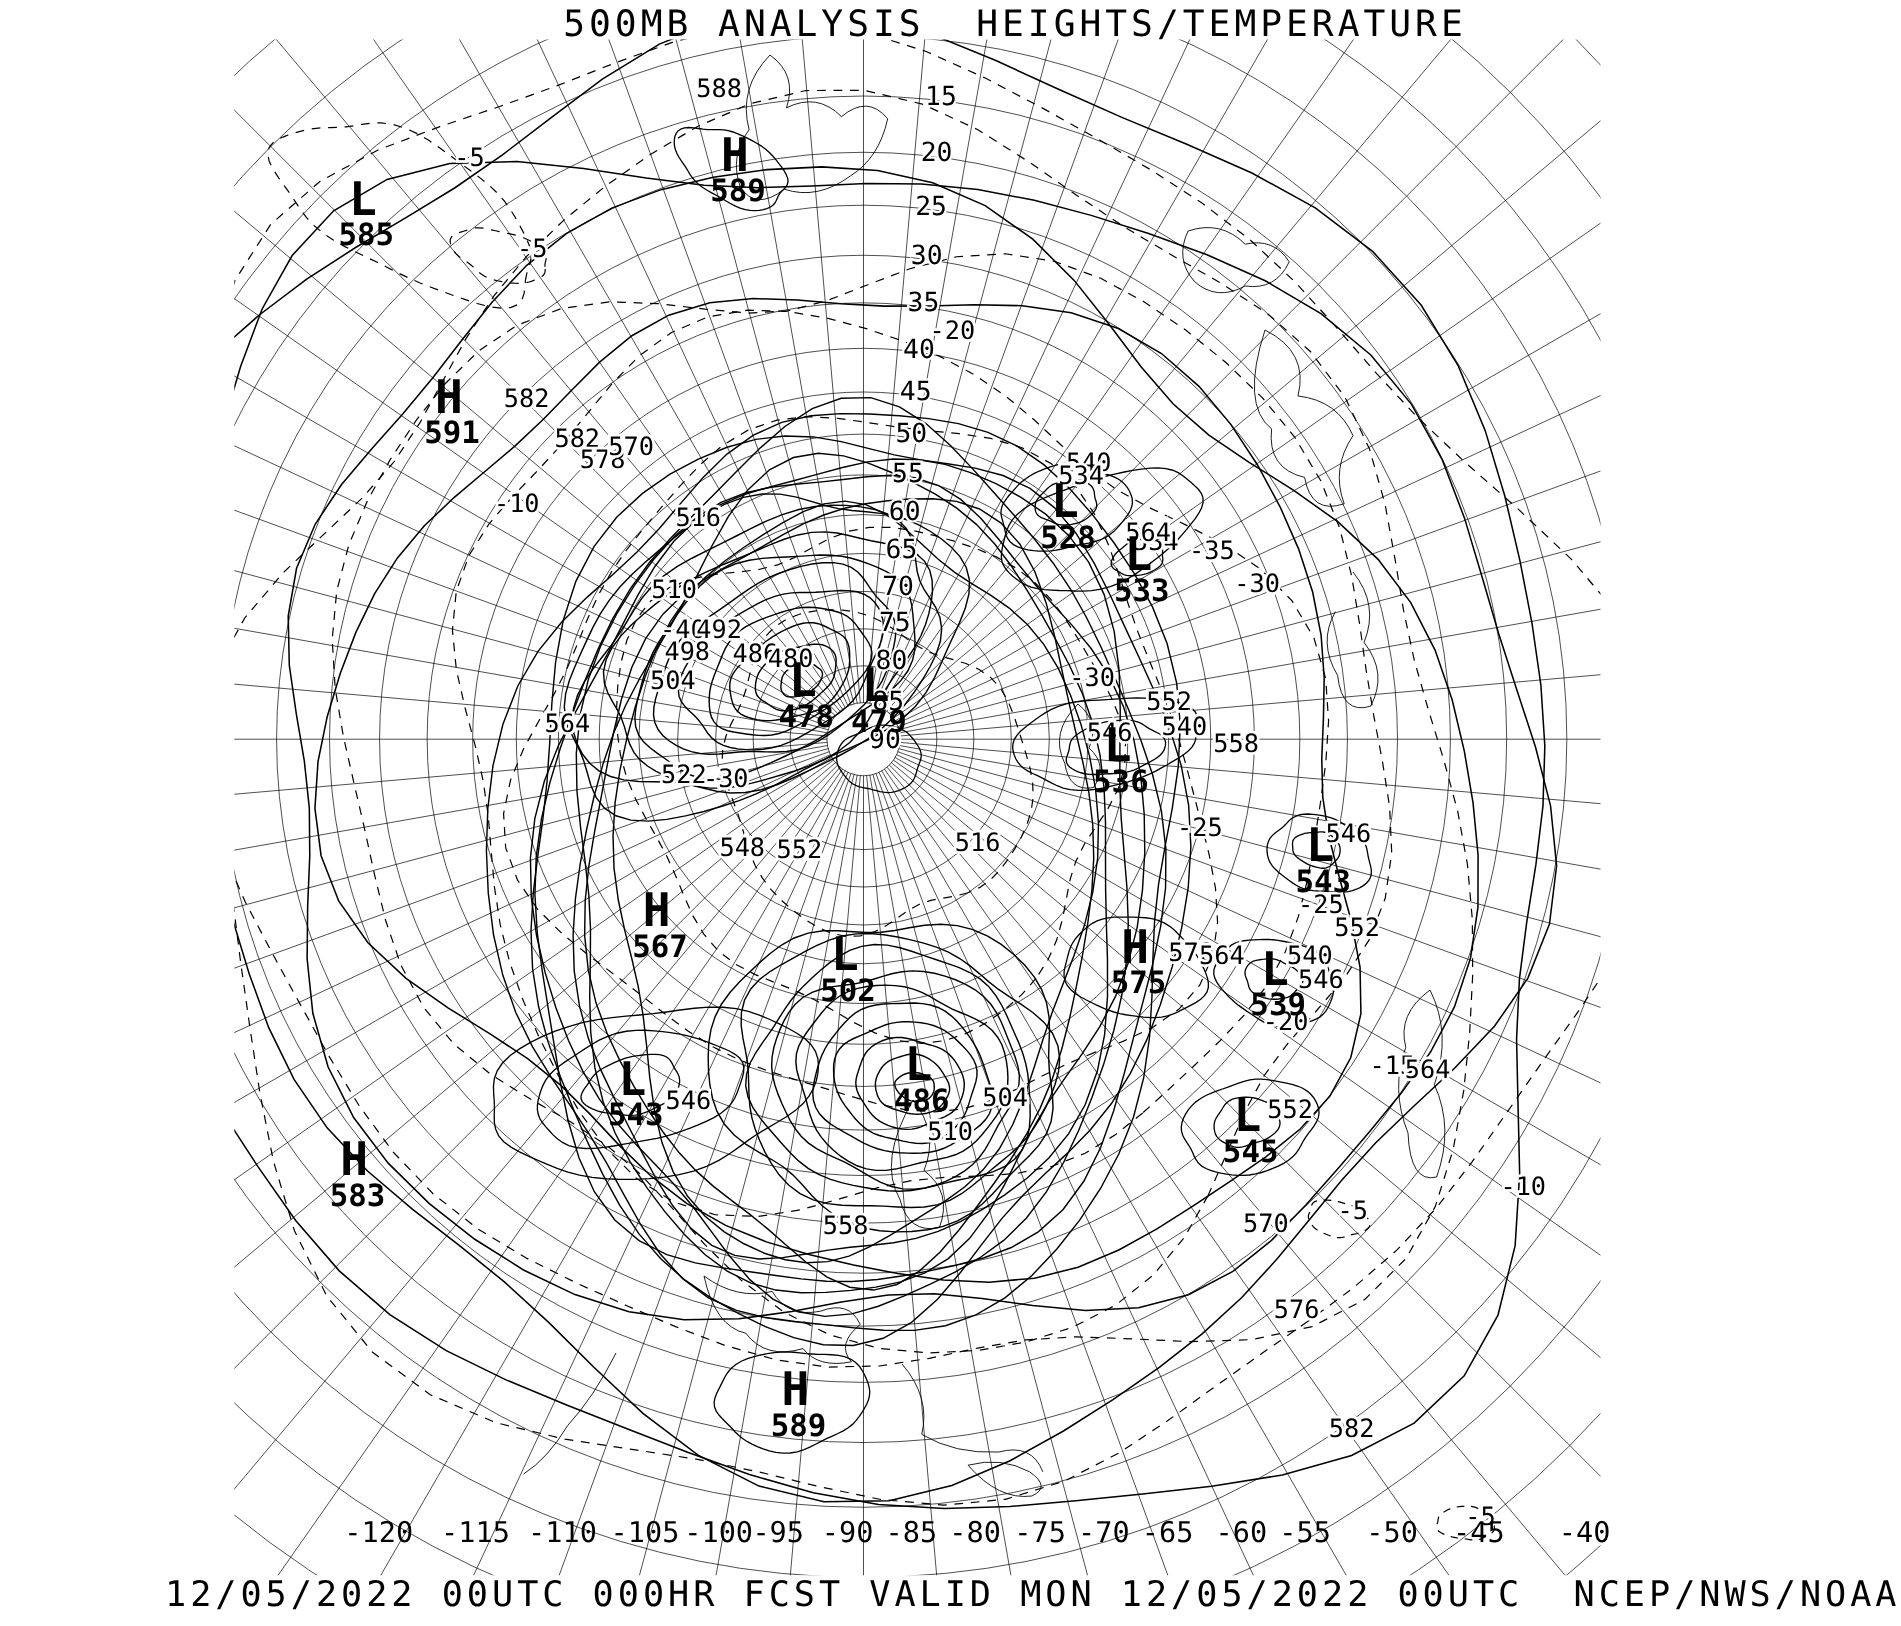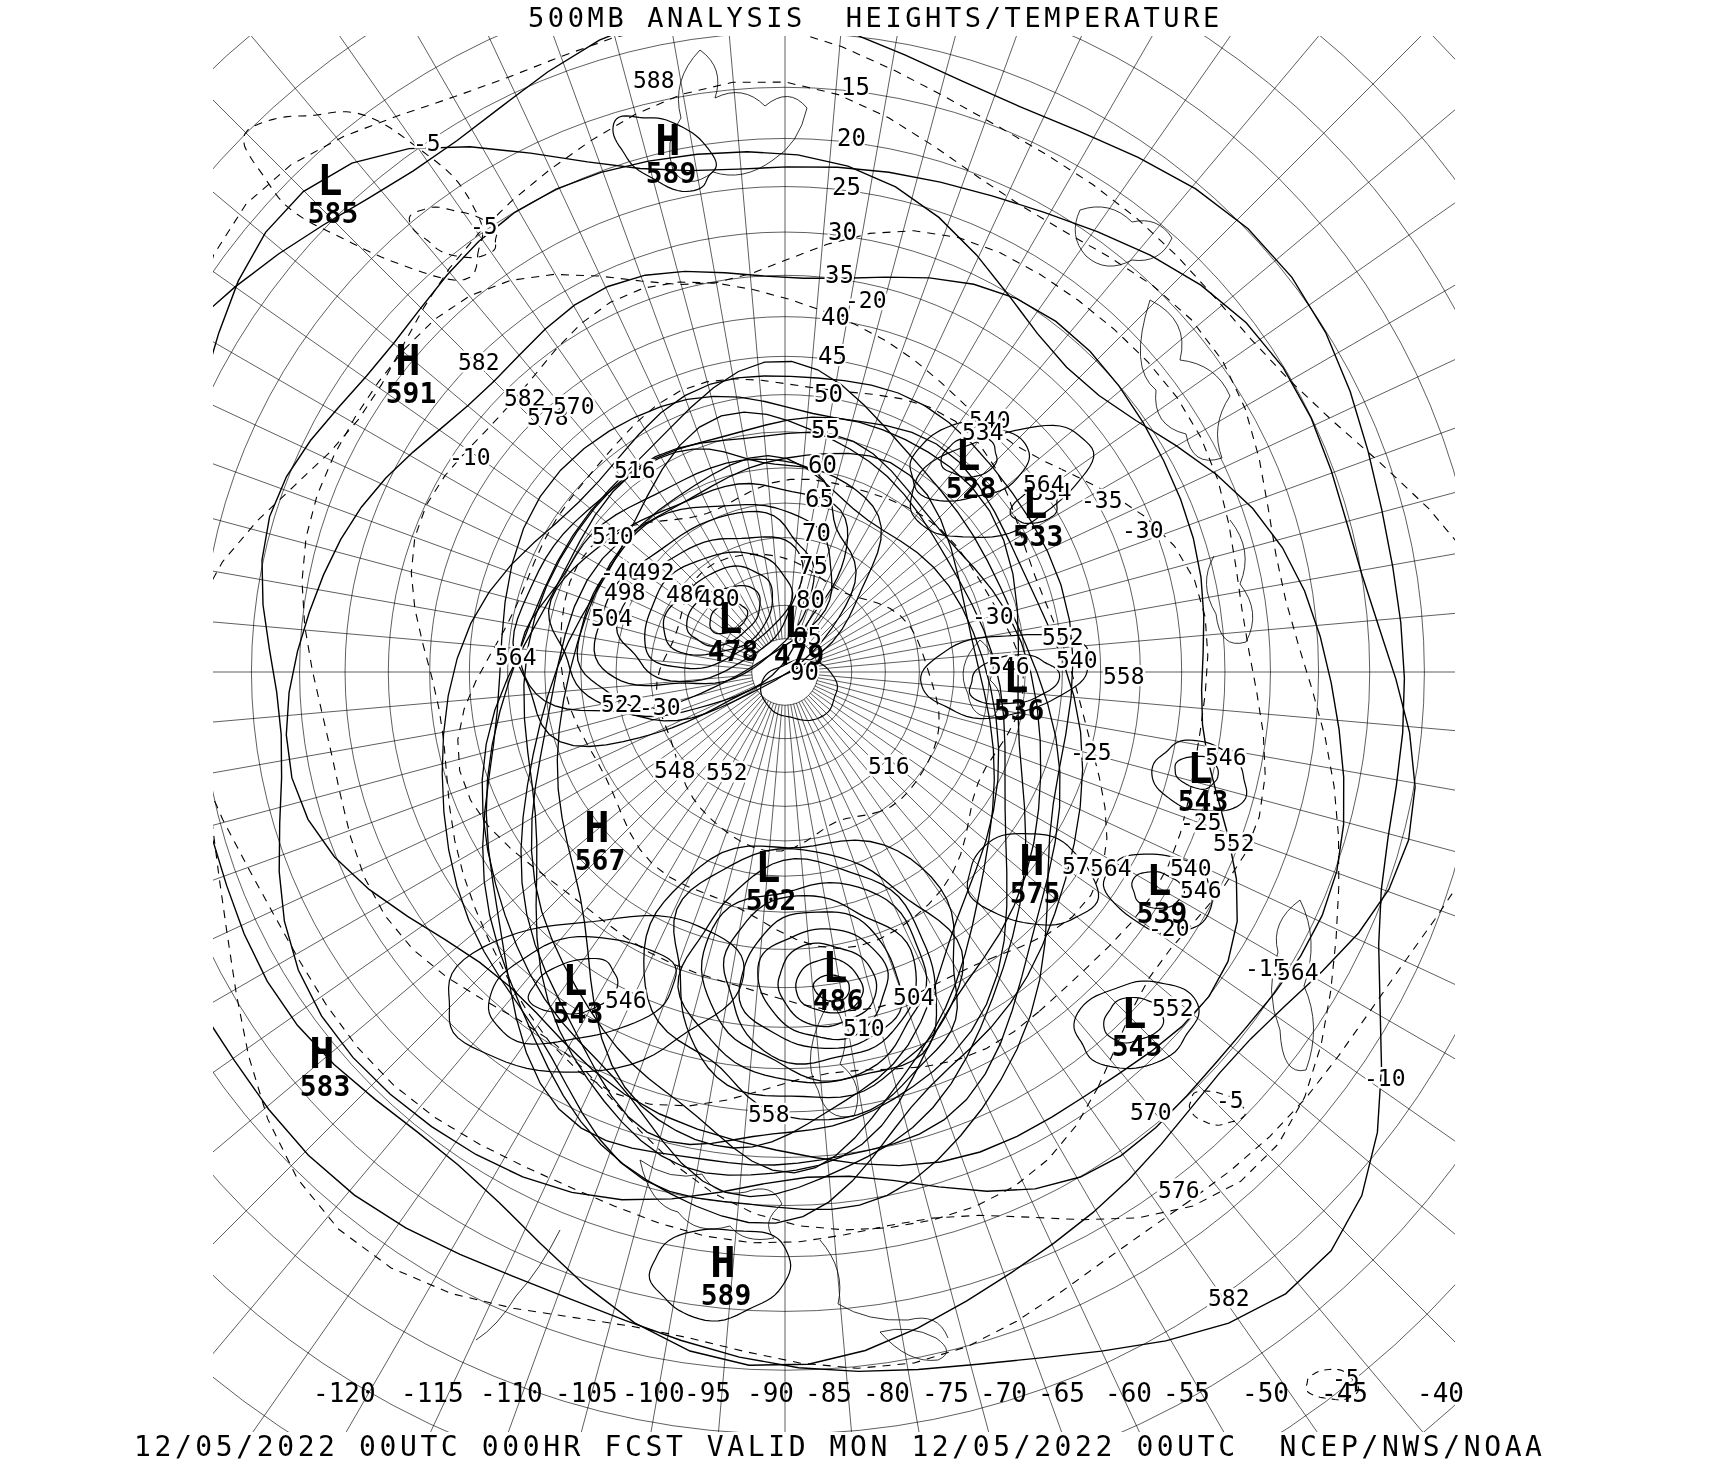--- a/index.html
+++ b/index.html
@@ -1,20 +1,20 @@
 <!DOCTYPE html>
 <html><head>
 <meta charset="utf-8">
 <style>
   html,body{margin:0;padding:0;background:#ffffff;}
   #stage{position:relative;width:1728px;height:1478px;background:#fff;overflow:hidden;
          font-family:"DejaVu Sans Mono",monospace;color:#000;}
-  #map-title{position:absolute;left:528px;top:2px;font-size:27px;letter-spacing:3.6px;
+  #map-title{position:absolute;left:512px;top:2px;font-size:33px;letter-spacing:3.6px;
              white-space:pre;color:#000;}
-  #map-footer{position:absolute;left:134px;top:1430px;font-size:28px;letter-spacing:3.6px;
+  #map-footer{position:absolute;left:150px;top:1430px;font-size:32px;letter-spacing:3.6px;
               white-space:pre;color:#000;}
   svg text{font-family:"DejaVu Sans Mono",monospace;fill:#000;}
   .ctlabel{font-size:23px;paint-order:stroke;stroke:#fff;stroke-width:5px;}
   .latlabel{font-size:24px;paint-order:stroke;stroke:#fff;stroke-width:4px;}
   .lonlabel{font-size:26px;}
   .mkletter{font-size:42px;font-weight:bold;}
   .mkvalue{font-size:28px;font-weight:bold;}
 </style>
 </head>
 <body>

